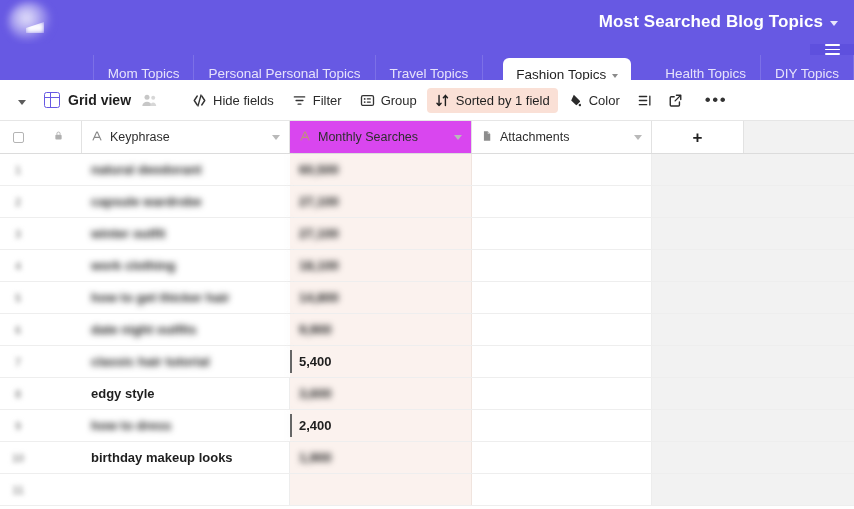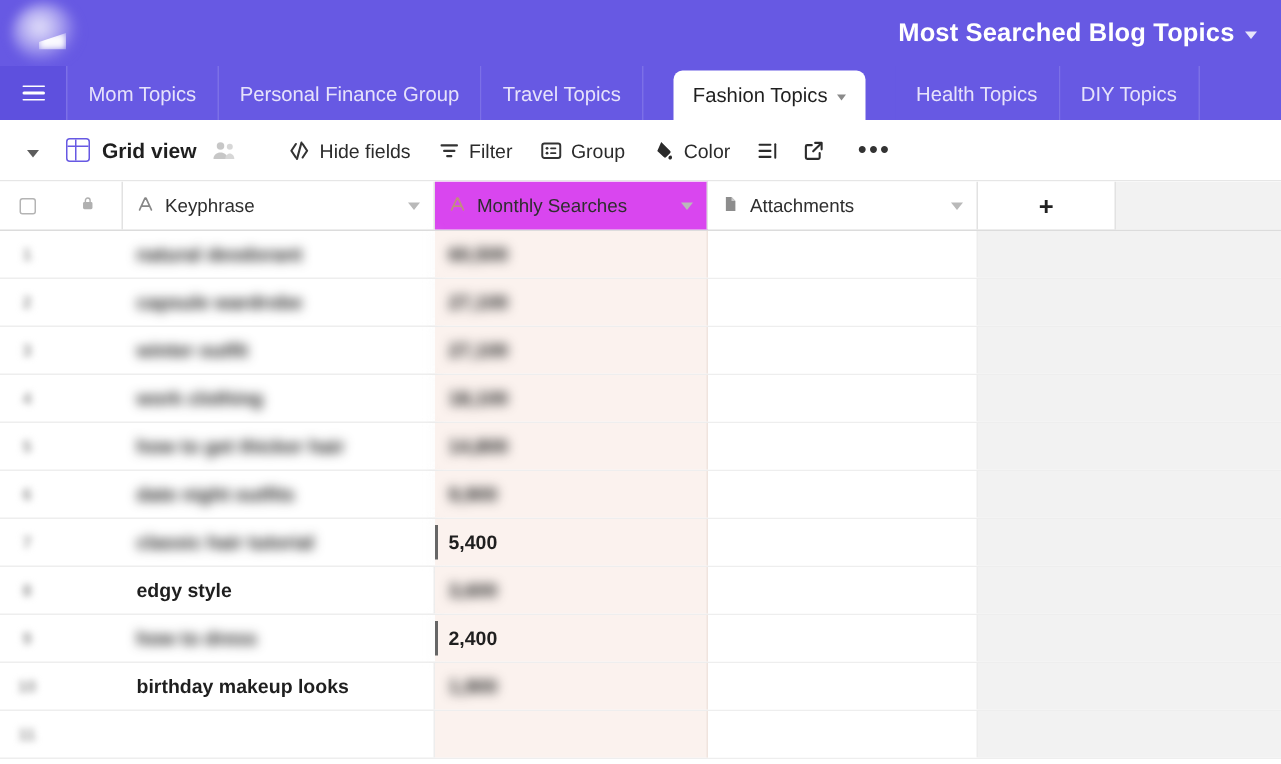--- a/index.html
+++ b/index.html
@@ -39,21 +39,21 @@
     color:#ffffff; font-size:17px; font-weight:700; letter-spacing:.1px;
   }
   .caret-white {
     width:0;height:0;border-left:4px solid transparent;border-right:4px solid transparent;
     border-top:5px solid rgba(255,255,255,.85); margin-top:3px;
   }
 
   
   .tabstrip {
     position:absolute; left:0; top:44px; width:854px; height:36px;
-    background:#6759E3; display:flex; align-items:flex-end;
+    background:#6759E3; display:flex; align-items:flex-end;flex-direction:column;
   }
   .hamburger {
     width:44px; height:36px; display:flex; align-items:center; justify-content:center;
     background:#5E50DE;
   }
   .hamburger .bars { width:15px; height:11px; position:relative; }
   .hamburger .bars i {
     position:absolute; left:0; width:15px; height:1.8px; background:#fff; border-radius:1px; display:block;
   }
   .hamburger .bars i:nth-child(1){ top:0; }
@@ -185,21 +185,21 @@
           <i></i>
           <i></i>
           <i></i>
         </span>
     </div>
     <div class="tabs">
       <div class="tab">
         <span>Mom Topics</span>
       </div>
       <div class="tab">
-        <span>Personal Finance Group</span>
+        <span>Personal Personal Topics</span>
       </div>
       <div class="tab">
         <span>Travel Topics</span>
       </div>
       <div class="tab active">
         <span>Fashion Topics</span>
         <span class="caret-dark"></span>
       </div>
       <div class="tab">
         <span>Health Topics</span>
@@ -258,20 +258,29 @@
           <rect x="1.6" y="2.8" width="12.8" height="10.4" rx="1.6" stroke="#333" stroke-width="1.4" fill="none"></rect>
           <circle cx="5" cy="6.3" r="1" fill="#333"></circle>
           <circle cx="5" cy="9.7" r="1" fill="#333"></circle>
           <rect x="7.2" y="5.6" width="4.4" height="1.3" rx=".6" fill="#333"></rect>
           <rect x="7.2" y="9" width="4.4" height="1.3" rx=".6" fill="#333"></rect>
         </svg>
       </span>
       <span>Group</span>
     </div>
 
+    <div class="tb-btn sorted">
+      <span class="tb-icon">
+        <svg viewBox="0 0 16 16" width="15" height="15" aria-hidden="true">
+          <path d="M4.3 2.6v10.8M4.3 13.4 2.1 11M4.3 13.4 6.5 11" stroke="#1f1f1f" stroke-width="1.5" fill="none" stroke-linecap="round" stroke-linejoin="round"></path>
+          <path d="M11.1 13.4V2.6M11.1 2.6 8.9 5M11.1 2.6 13.3 5" stroke="#1f1f1f" stroke-width="1.5" fill="none" stroke-linecap="round" stroke-linejoin="round"></path>
+        </svg>
+      </span>
+      <span>Sorted by 1 field</span>
+    </div>
 
     <div class="tb-btn">
       <span class="tb-icon">
         <svg viewBox="0 0 16 16" width="15" height="15" aria-hidden="true">
           <path d="M6.2 1.8 12.6 8.2a1 1 0 0 1 0 1.4l-3 3a1 1 0 0 1-1.4 0L3.4 8.1z" fill="#2b2b2b"></path>
           <path d="M13.3 11.4c.8 1 .8 2.1 0 2.6-.8.5-1.8.1-2-.9-.1-.7.9-1.9 2-1.7z" fill="#2b2b2b"></path>
         </svg>
       </span>
       <span>Color</span>
     </div>

